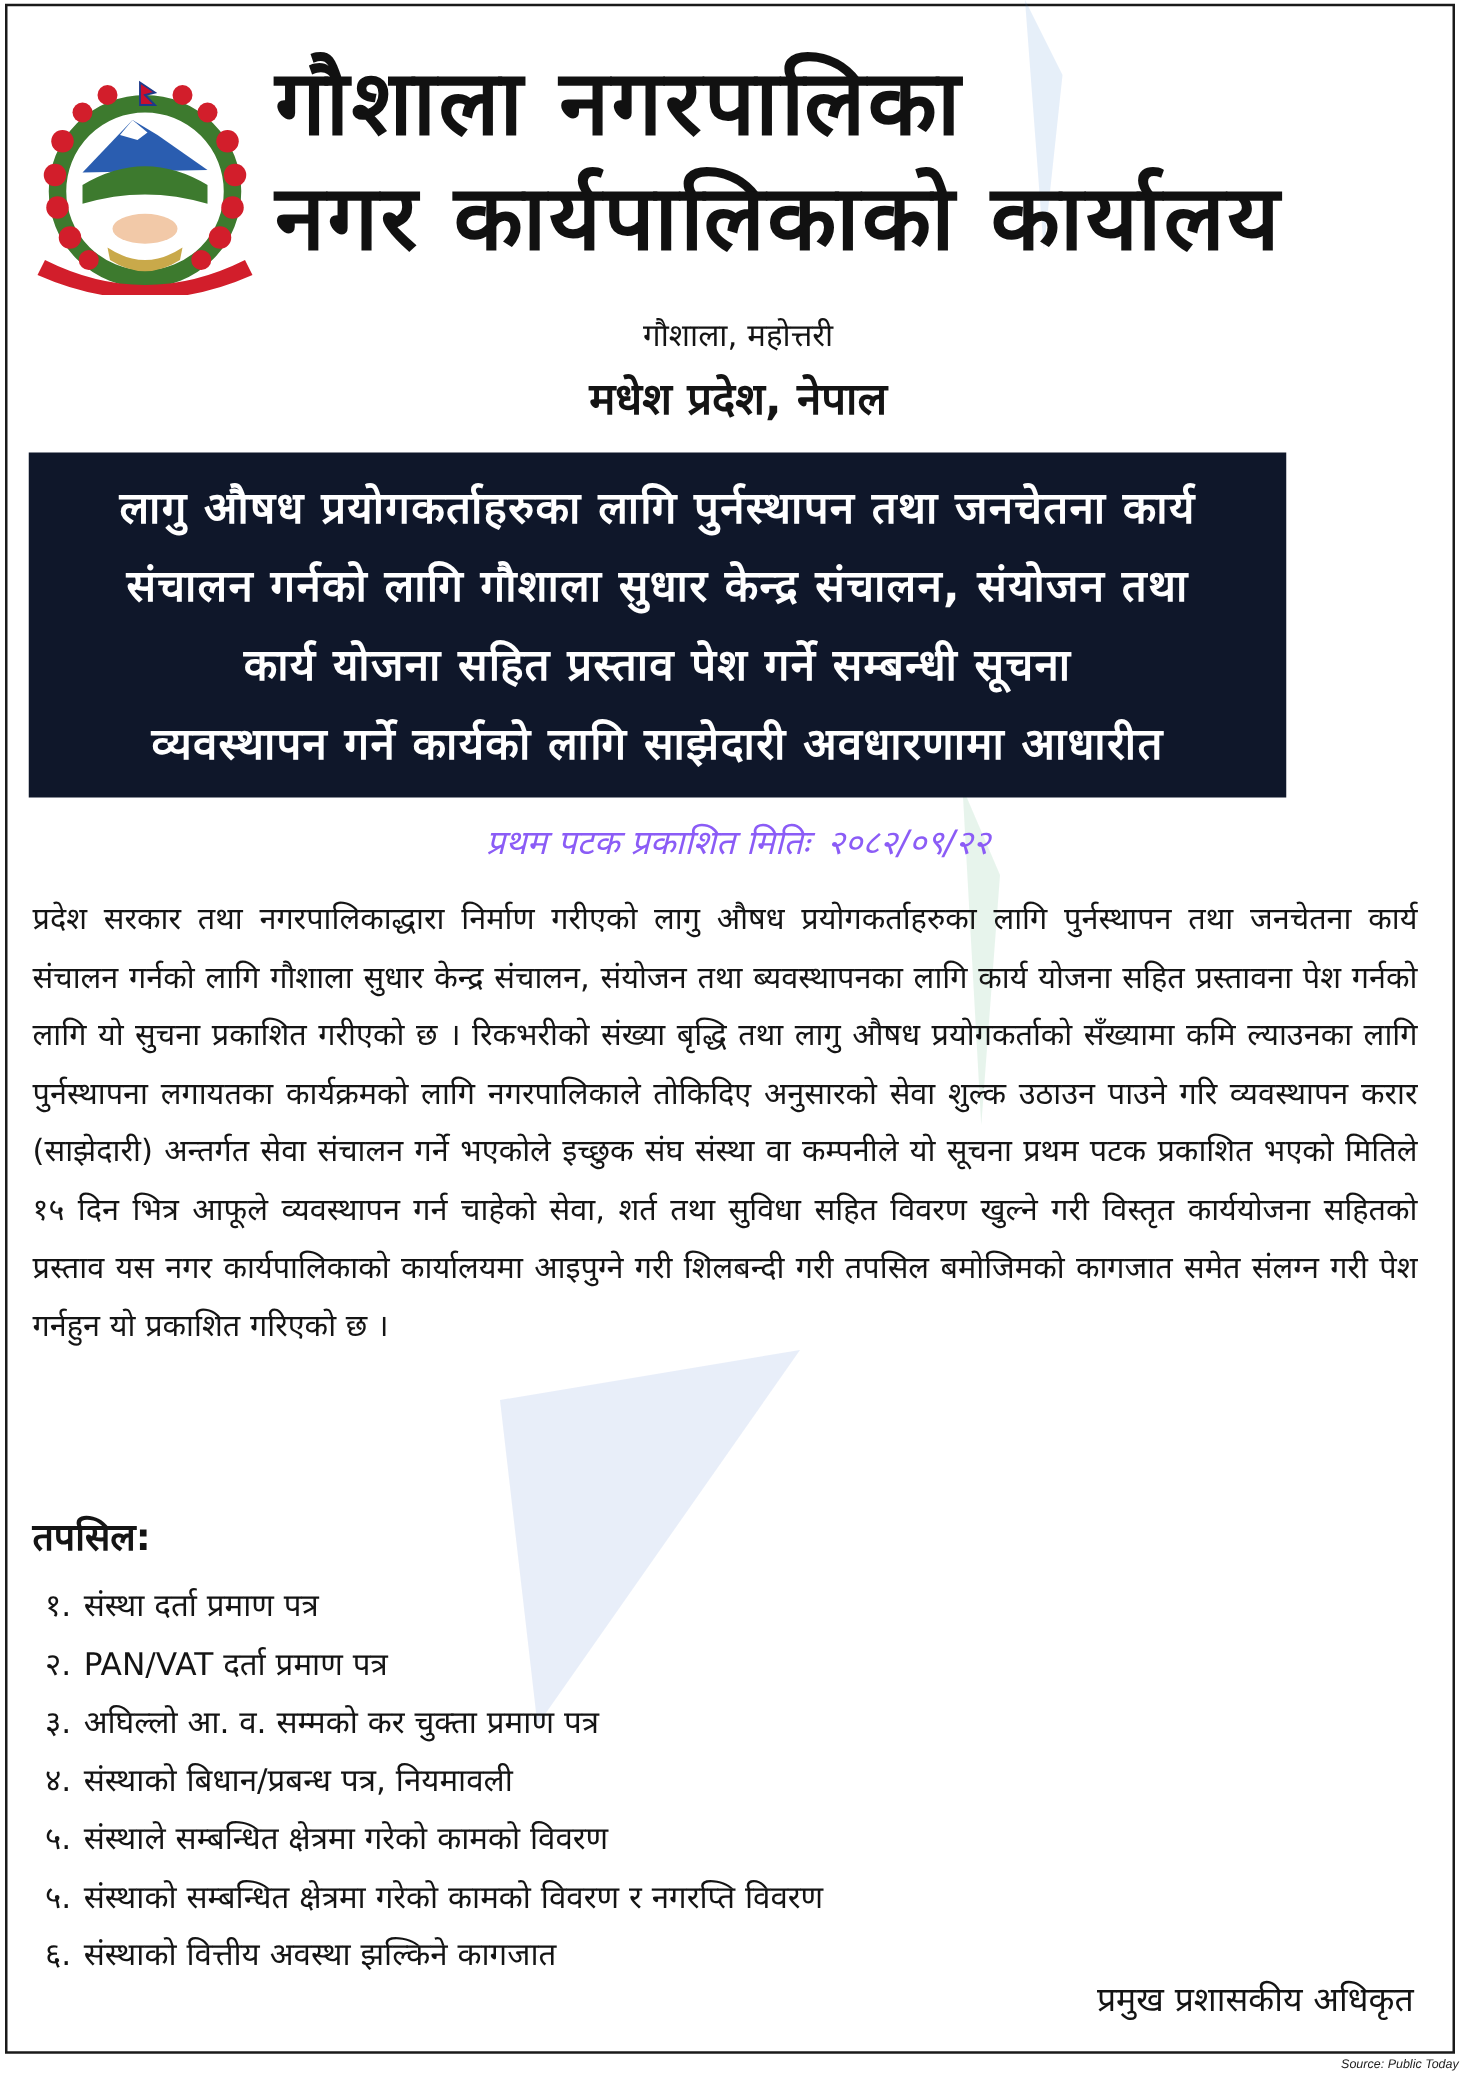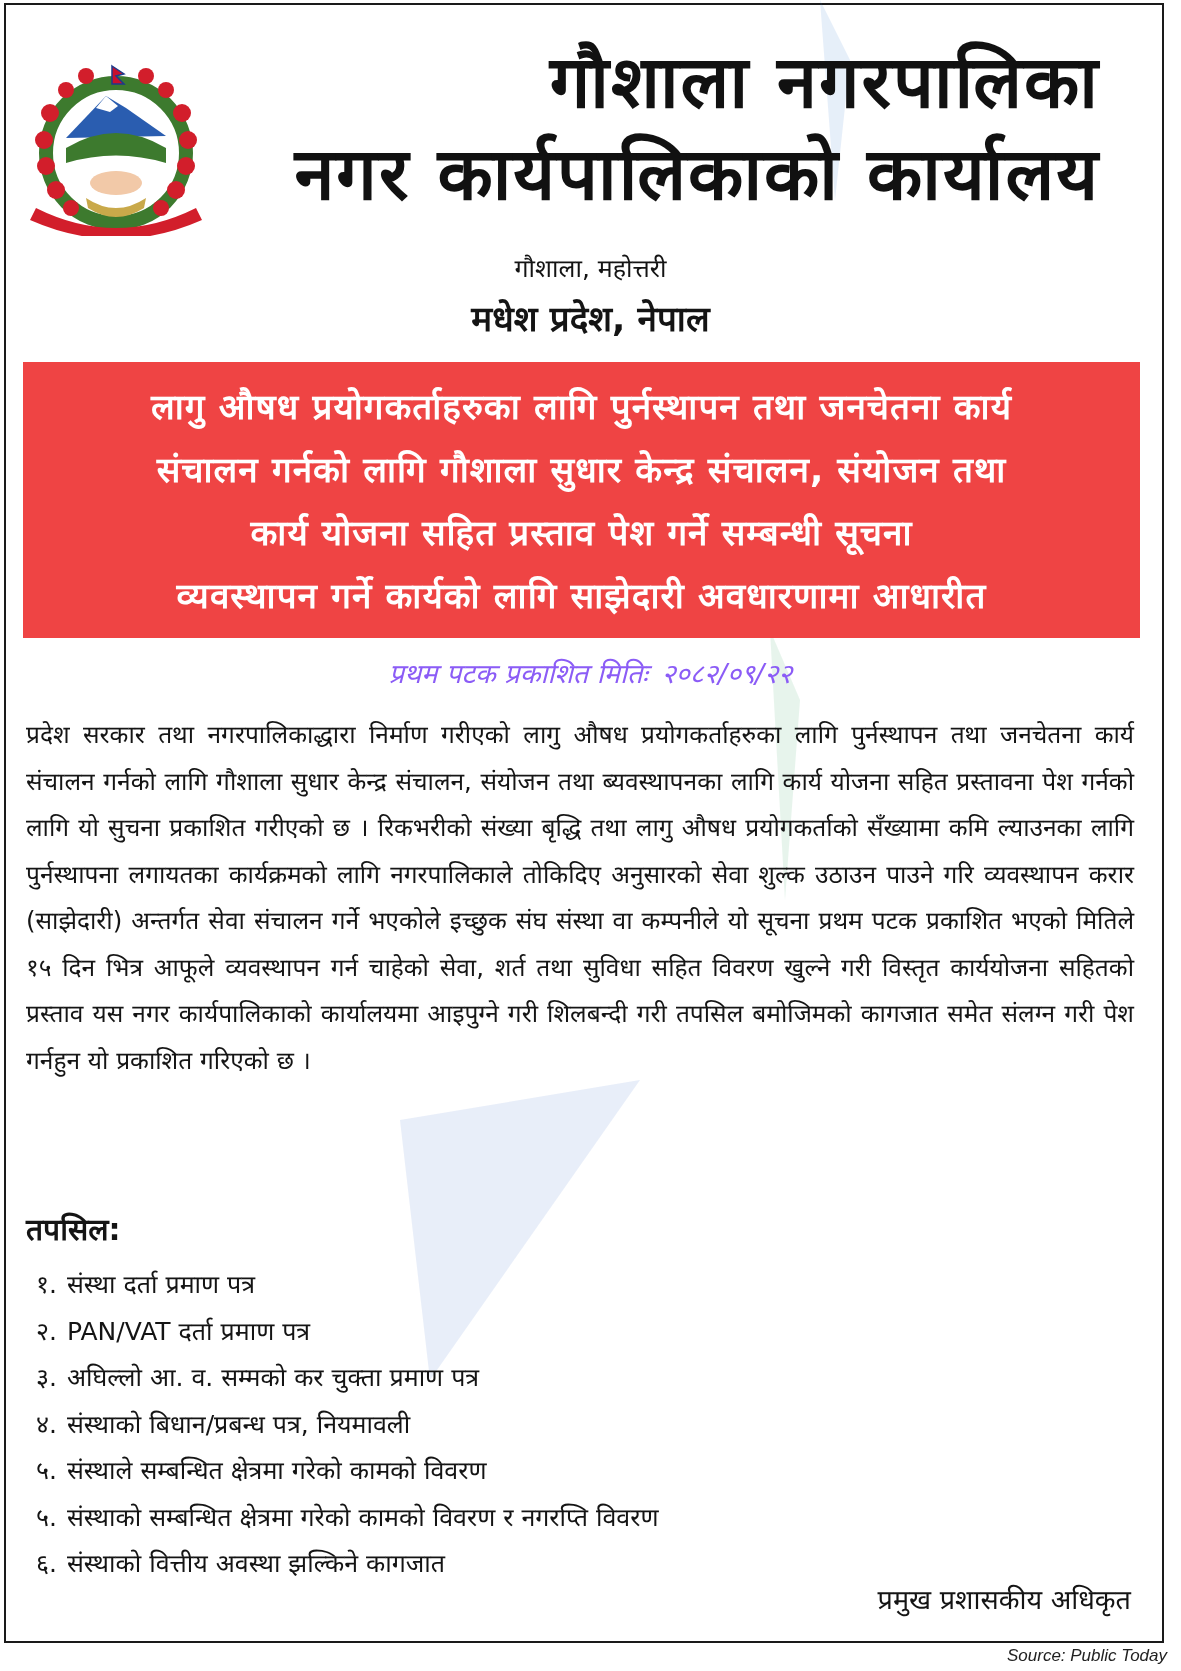--- a/index.html
+++ b/index.html
@@ -1,42 +1,42 @@
 <!DOCTYPE html>
 <html><head>
 <meta charset="utf-8">
 <style>
   html, body { margin: 0; padding: 0; background: #ffffff; }
   body { width: 1181px; height: 1671px; position: relative; overflow: hidden;
          font-family: "DejaVu Sans", sans-serif; color: #141414; }
   .frame { position: absolute; left: 4px; top: 3px; width: 1160px; height: 1640px;
            border: 2px solid #1a1a1a; box-sizing: border-box; background: #fff; }
   .emblem { position: absolute; left: 26px; top: 58px; width: 180px; height: 178px; }
-  .title-block { position: absolute; left: 220px; top: 40px; width: 880px; text-align: right; }
+  .title-block { position: absolute; left: 220px; top: 40px; width: 880px; text-align: left; }
   .title-1 { font-size: 72px; font-weight: bold; line-height: 84px; letter-spacing: 2px; color: #111; }
   .title-2 { font-size: 72px; font-weight: bold; line-height: 88px; letter-spacing: 2px; color: #111; margin-top: 6px; }
   .addr-1 { position: absolute; left: 0; width: 1181px; top: 250px; text-align: center; font-size: 25px; }
   .addr-2 { position: absolute; left: 0; width: 1181px; top: 294px; text-align: center; font-size: 35px; font-weight: bold; }
   .addr-1 span, .addr-2 span { display: inline-block; padding-left: 0; }
-  .banner { position: absolute; left: 23px; top: 362px; width: 1117px; height: 276px;
-            background: #ef4444; color: #ffffff; text-align: center; box-sizing: border-box;
+  .banner { position: absolute; left: 23px; top: 362px; width: 1006px; height: 276px;
+            background: #0f172a; color: #ffffff; text-align: center; box-sizing: border-box;
             padding-top: 14px; }
   .banner-line { font-size: 35px; font-weight: bold; line-height: 63px; letter-spacing: 1px; }
   .pub-date { position: absolute; left: 0; width: 1181px; top: 654px; text-align: center;
               font-size: 27px; font-style: italic; color: #8b5cf6; }
   .pub-date .date-val { margin-left: 14px; }
   .body-text { position: absolute; left: 26px; top: 712px; width: 1108px; font-size: 24.5px;
                line-height: 46.5px; text-align: justify; text-align-last: left; color: #151515; }
   .tapsil { position: absolute; left: 26px; top: 1208px; font-size: 30px; font-weight: bold; }
   .list { position: absolute; left: 26px; top: 1252px; margin: 10px; padding: 0; list-style: none; }
   .list li { font-size: 25px; line-height: 46.5px; white-space: nowrap; }
   .list .num { display: inline-block; margin-right: 10px; }
   .signature { position: absolute; right: 50px; top: 1580px; font-size: 27px; }
   .source { position: absolute; right: 14px; top: 1646px; font-family: "Liberation Sans", sans-serif;
-            font-style: italic; font-size: 17px; color: #222; }
+            font-style: italic; font-size: 10px; color: #222; }
   .watermark { position: absolute; pointer-events: none; }
 </style>
 </head>
 <body>
 
 <div class="frame"></div>
 
 <svg class="watermark" width="1181" height="1671" style="left:0;top:0;opacity:0.12">
   <path d="M820 0 L850 60 L835 200 Z" fill="#3b7fd6"></path>
   <path d="M770 630 L800 700 L785 900 Z" fill="#3fae6a"></path>

